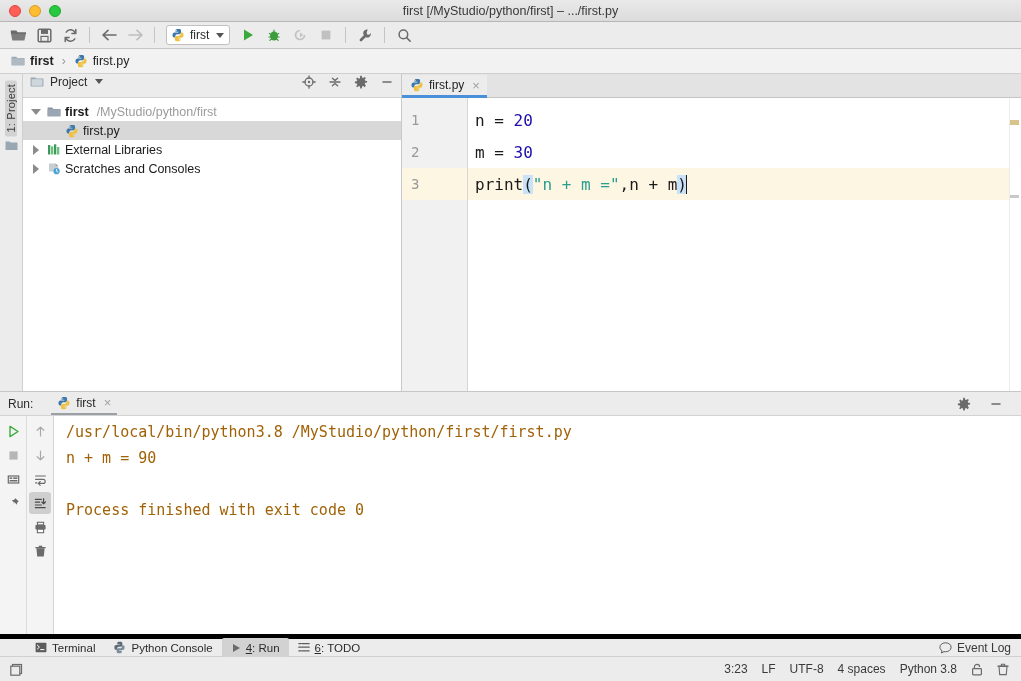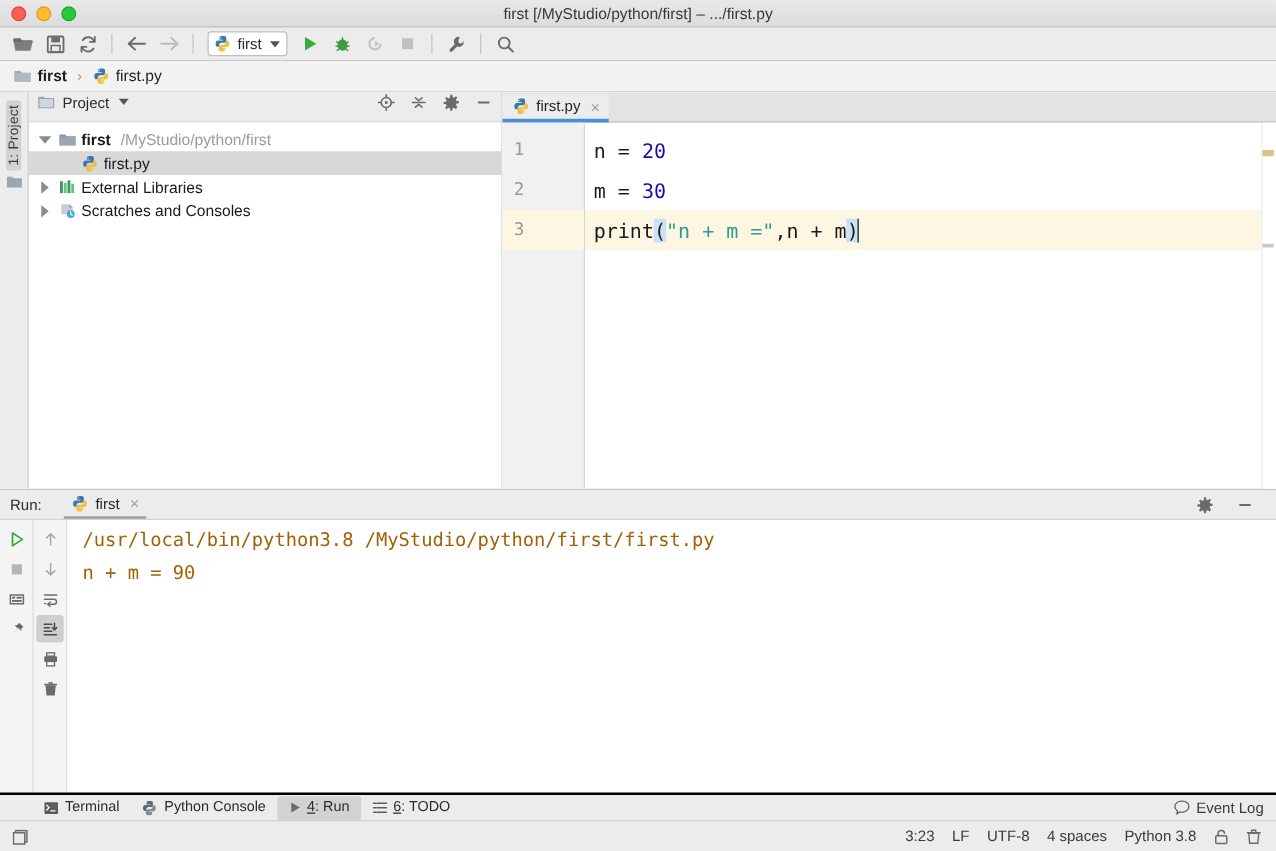--- a/index.html
+++ b/index.html
@@ -183,21 +183,21 @@
   .console {
     flex: 1; background: #ffffff; padding: 7px 0 0 12px;
     font-family: "DejaVu Sans Mono", monospace; font-size: 15px; color: #a16207;
     overflow: hidden;
   }
   .cons-line { height: 26px; white-space: pre; }
   .cons-line.blank { height: 26px; }
 
   
   .bottombar {
-    height: 22px; background: #ececec; border-top: 2px solid #000000;
+    height: 22px; background: #ececec; border-top: 5px solid #000000;
     display: flex; align-items: center; padding-left: 26px; flex: none; position: relative;
   }
   .bb-item {
     display: flex; align-items: center; gap: 5px; height: 19px;
     padding: 0 9px; font-size: 11.5px; color: #2b2b2b; border-radius: 2px;
   }
   .bb-item.active { background: #d2d2d2; }
   .bb-item u { text-decoration: underline; }
   .bb-right { margin-left: auto; display: flex; align-items: center; gap: 5px; padding-right: 10px; }
 
@@ -538,20 +538,21 @@
                 <rect x="4.8" y="0.7" width="3.4" height="1.3" fill="#6b6b6b"></rect>
               </svg>
           </span>
         </div>
       </div>
 
       <div class="console">
         <div class="cons-line">/usr/local/bin/python3.8 /MyStudio/python/first/first.py</div>
         <div class="cons-line">n + m = 90</div>
         <div class="cons-line blank"></div>
+        <div class="cons-line">Process finished with exit code 0</div>
       </div>
     </div>
   </div>
 
   <div class="bottombar">
     <div class="bb-item">
       <svg width="12" height="11" viewBox="0 0 12 11">
           <rect x="0.6" y="0.8" width="10.8" height="9.4" rx="0.8" fill="#5c5c5c"></rect>
           <path d="M2.4 3.2l2 1.9-2 1.9" fill="none" stroke="#fff" stroke-width="1" stroke-linecap="round" stroke-linejoin="round"></path>
           <path d="M5.6 7.6h3.4" stroke="#fff" stroke-width="1" stroke-linecap="round"></path>

